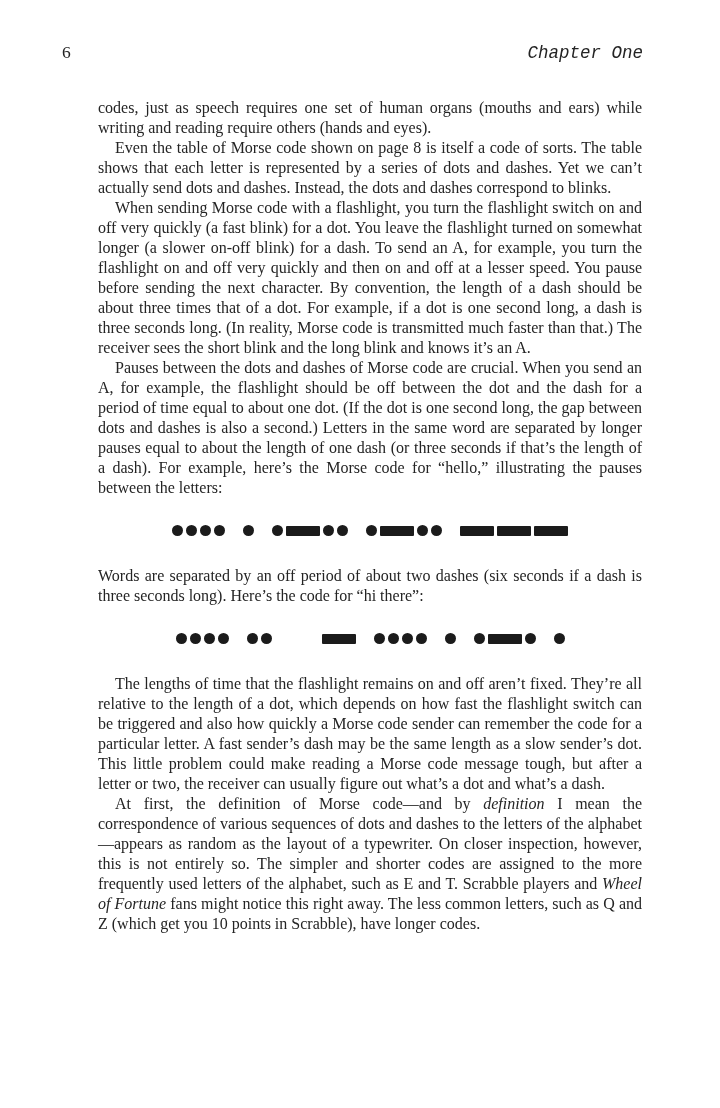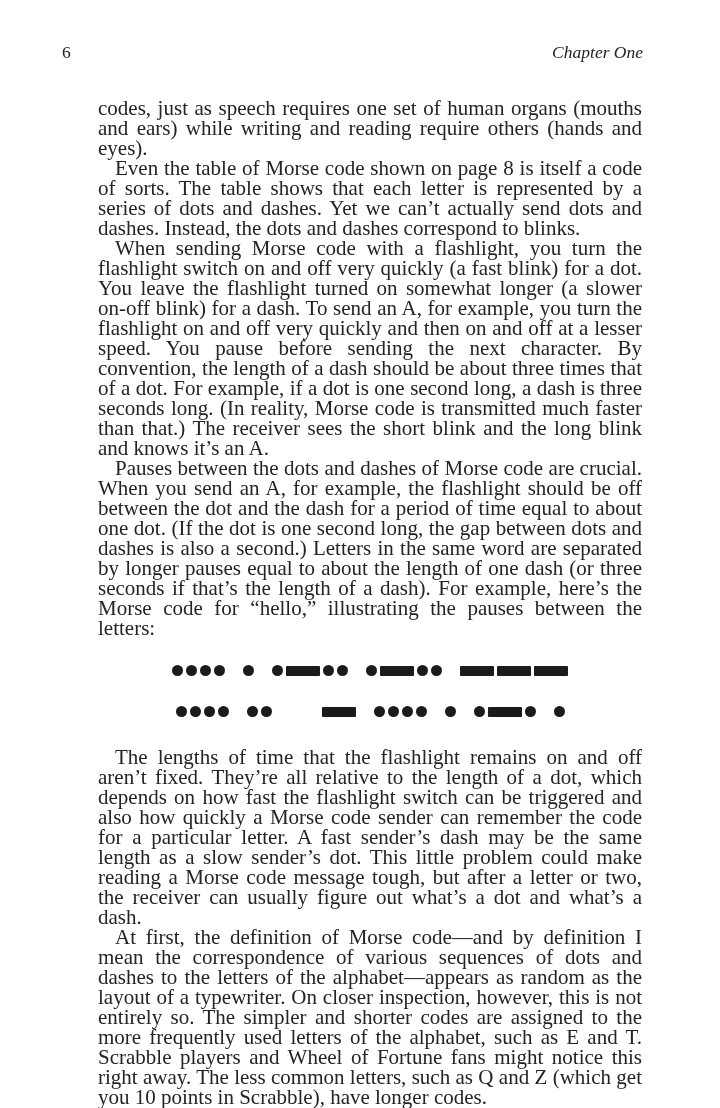--- a/index.html
+++ b/index.html
@@ -15,33 +15,33 @@
   .page-header {
     position: absolute;
     top: 42px;
     left: 62px;
     width: 581px;
     display: flex;
     justify-content: space-between;
     align-items: baseline;
     font-size: 17.5px;
   }
-  .running-head { font-style: italic; }
+  .running-head { font-style: italic; font-family: Liberation Mono, monospace; }
   .body-text {
     position: absolute;
     top: 98px;
     left: 98px;
     width: 544px;
-    font-size: 21px;
+    font-size: 16px;
     line-height: 20px;
     text-align: justify;
   }
   .para { margin: 0; }
   .para.indent { text-indent: 17px; }
-  .italic { }
+  .italic { font-style: italic; }
   .morse-row {
     display: flex;
     justify-content: center;
     align-items: center;
     gap: 50px;
     margin: 27px 0 30px 0;
   }
   .morse-word {
     display: flex;
     align-items: center;
@@ -100,20 +100,21 @@
             <span class="dot"></span>
             <span class="dot"></span>
           </span>
           <span class="morse-letter">
             <span class="dash"></span>
             <span class="dash"></span>
             <span class="dash"></span>
           </span>
         </span>
       </div>
+      <p class="para"><span>Words are separated by an off period of about two dashes (six seconds if a dash is three seconds long). Here’s the code for “hi there”:</span></p>
       <div class="morse-row">
         <span class="morse-word">
           <span class="morse-letter">
             <span class="dot"></span>
             <span class="dot"></span>
             <span class="dot"></span>
             <span class="dot"></span>
           </span>
           <span class="morse-letter">
             <span class="dot"></span>

